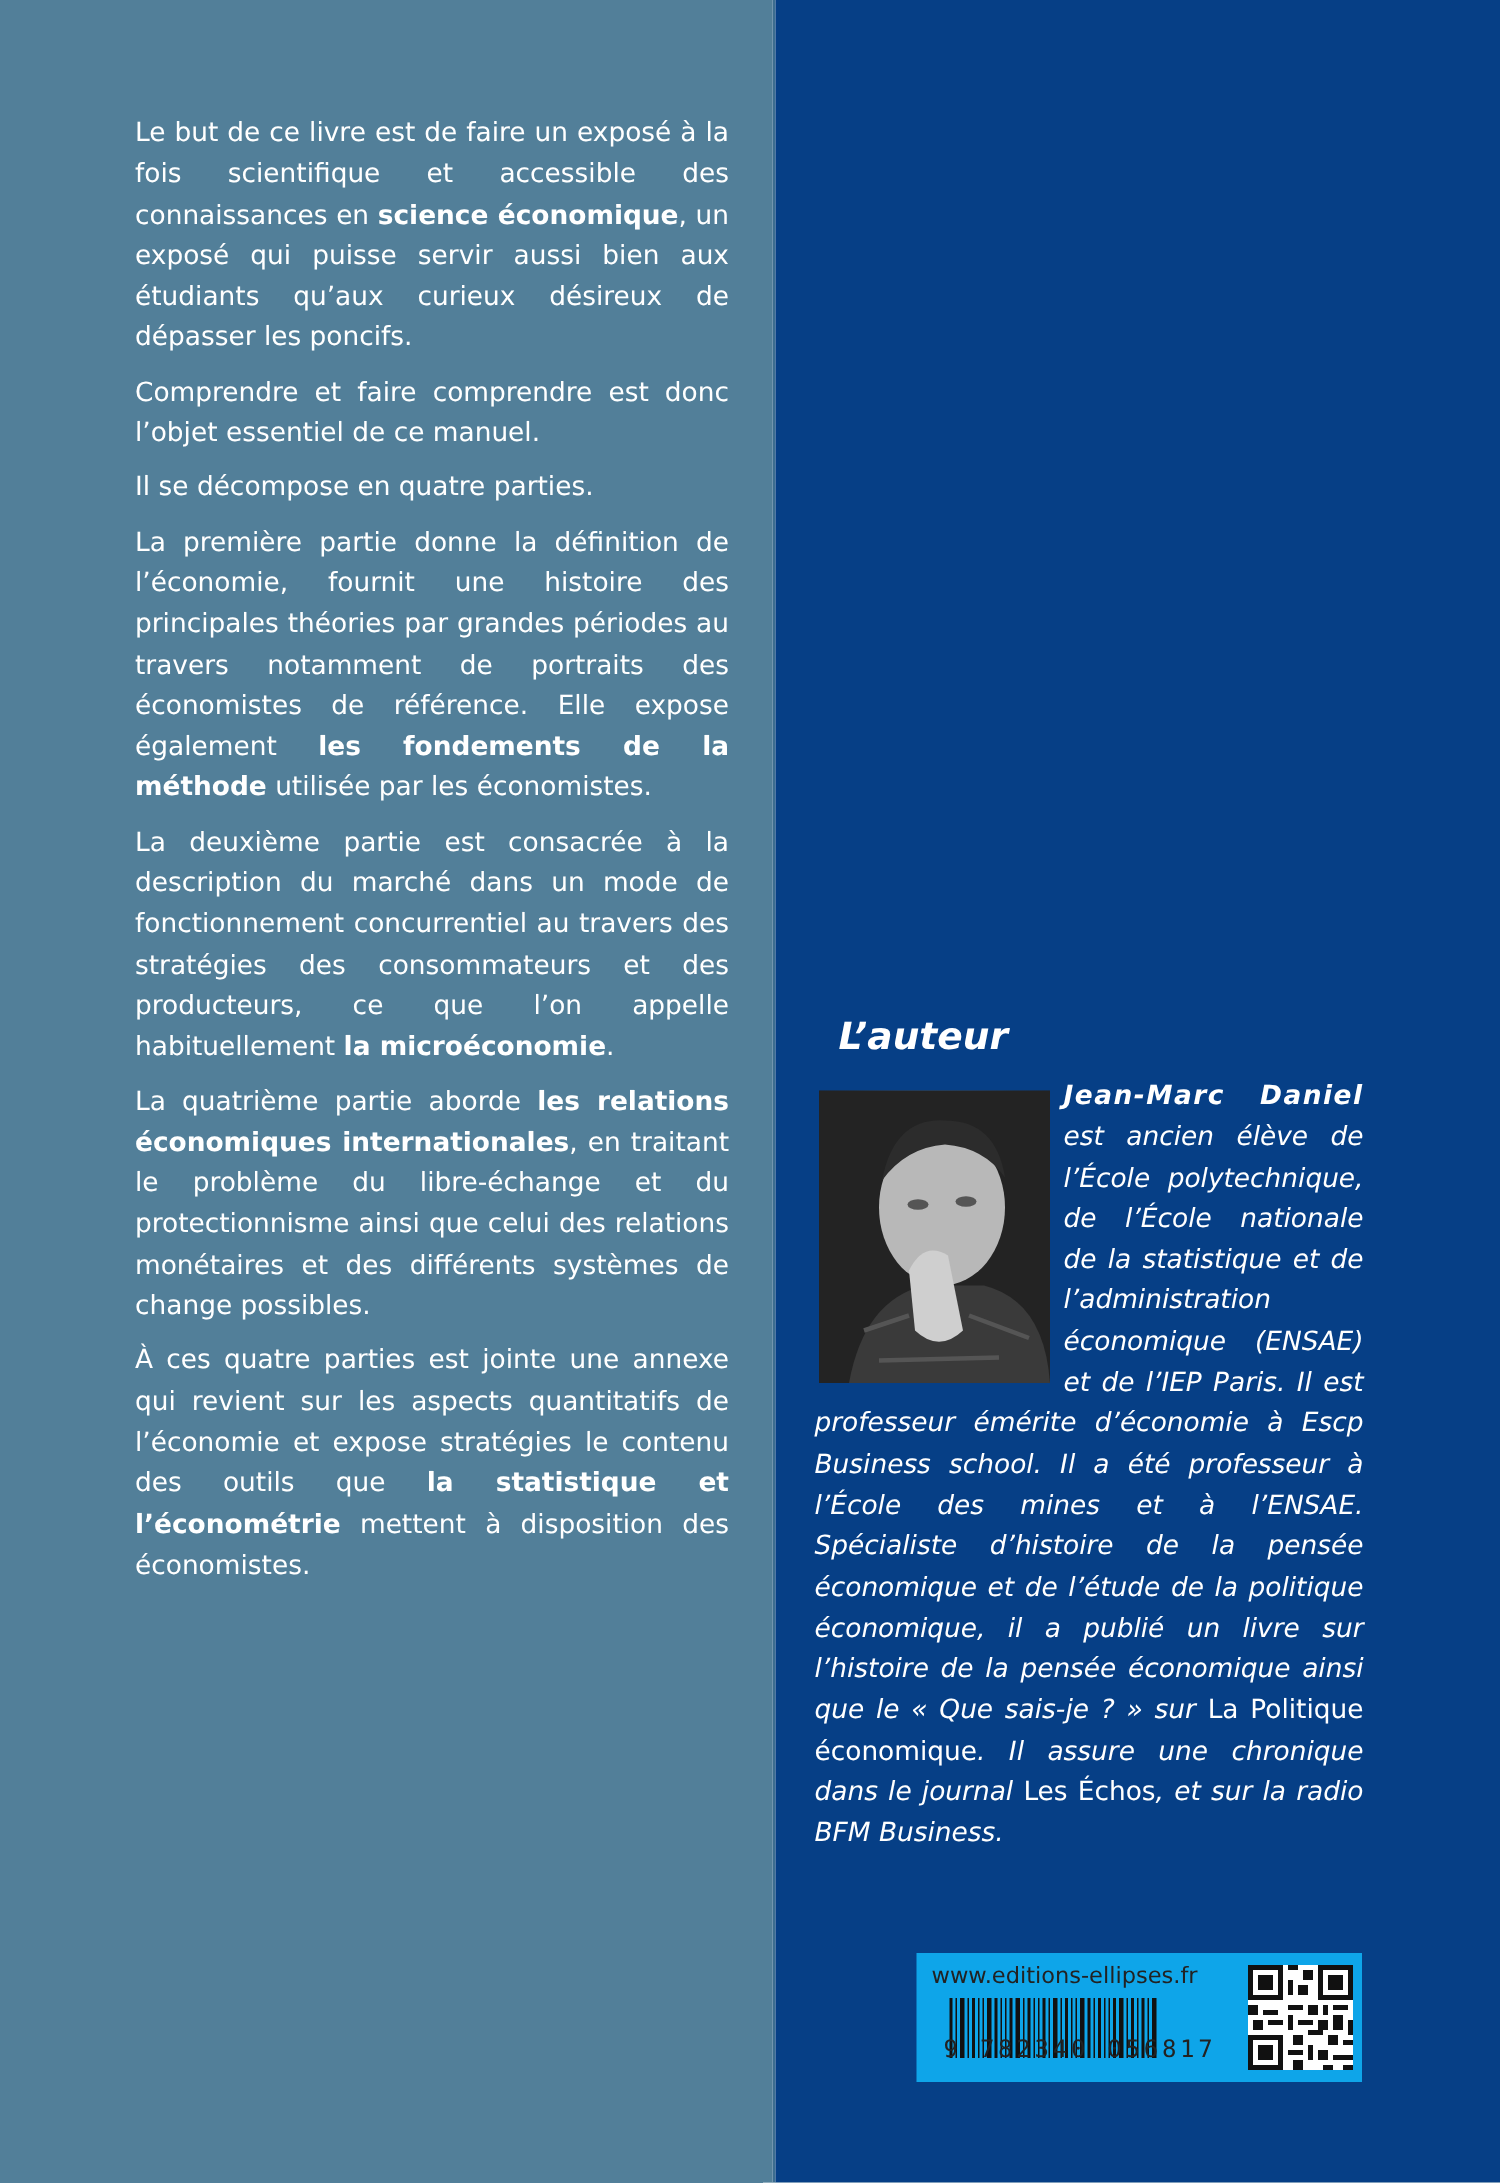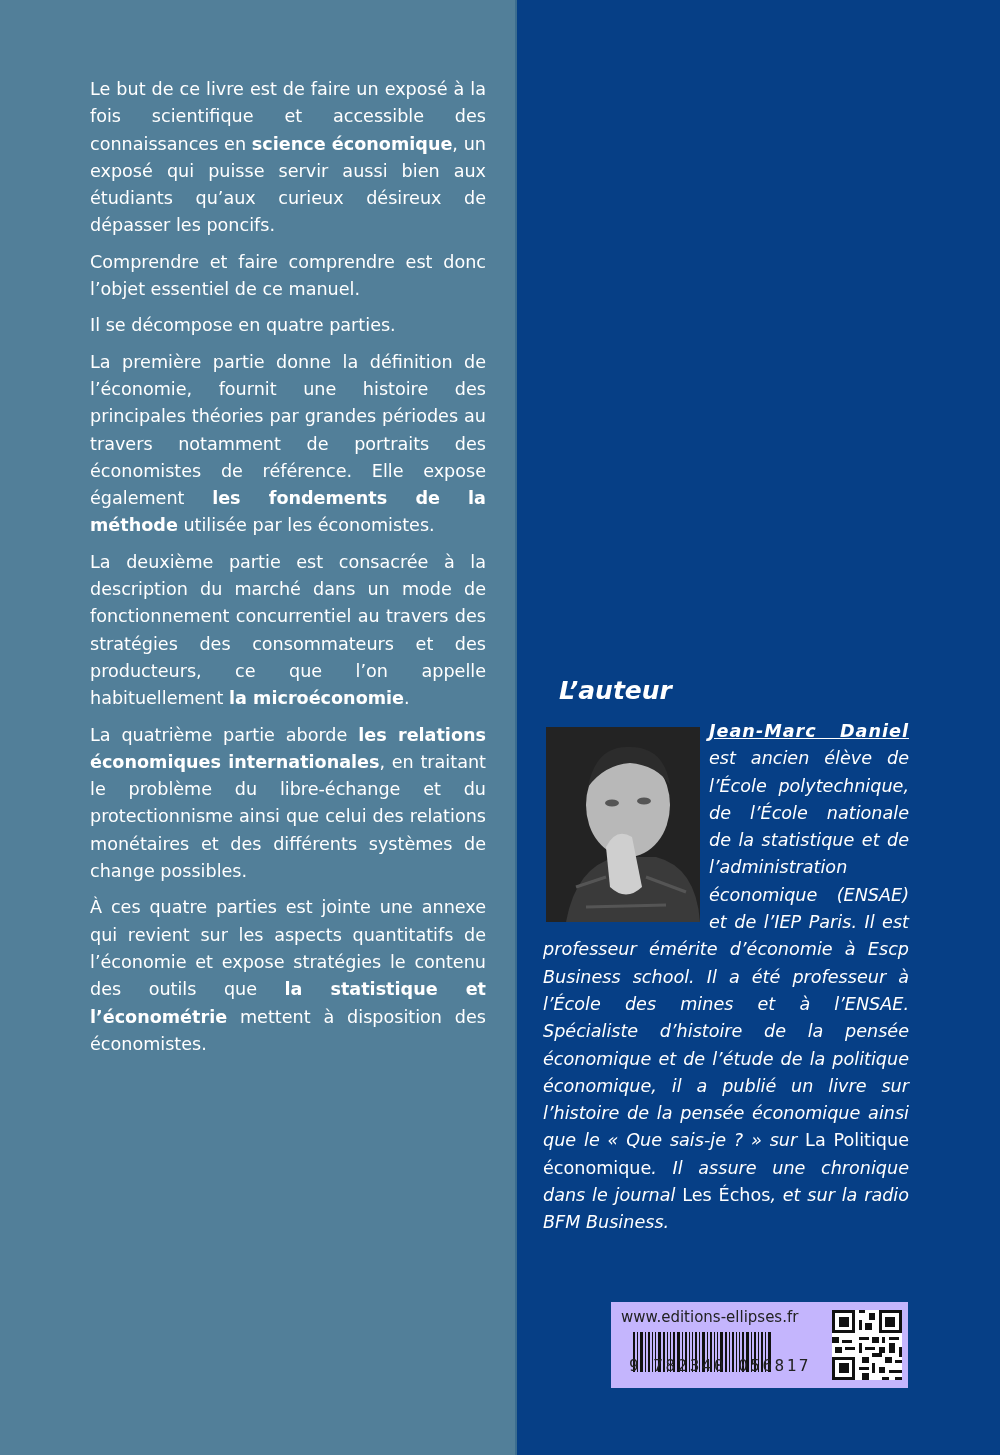--- a/index.html
+++ b/index.html
@@ -7,23 +7,23 @@
   .left { position:absolute; left:0; top:0; width:515px; height:1455px; background:#527f99; }
   .divider { position:absolute; left:515px; top:0; width:2px; height:1455px; background:#3c6d8f; }
   .right { position:absolute; left:517px; top:0; width:483px; height:1455px; background:#063f86; }
   .blurb { position:absolute; left:90px; top:76px; width:396px; color:#fff; font-size:17.6px; line-height:27.3px; text-align:justify; }
   .blurb p { margin:0 0 9px 0; }
   .blurb b { font-weight:bold; }
   .author-title { position:absolute; left:543px; top:676px; color:#fff; font-style:italic; font-weight:bold; font-size:25px;margin-left:16px; }
   .photo { position:absolute; left:546px; top:727px; width:154px; height:195px; background:radial-gradient(ellipse at 50% 40%, #8a8a8a 0%, #4a4a4a 35%, #2a2a2a 70%, #1e1e1e 100%); overflow:hidden; }
   .bio { position:absolute; left:543px; top:718px; width:366px; color:#fff; font-style:italic; font-size:17.6px; line-height:27.3px; text-align:justify; }
   .bio .float { float:left; width:166px; height:205px; }
-  .bio .name { font-weight:bold; letter-spacing:1px;text-decoration:underline; }
+  .bio .name { font-weight:bold; letter-spacing:1px; }
   .bio .up { font-style:normal; }
-  .barbox { position:absolute; left:611px; top:1302px; width:297px; height:86px; background:#c4b5fd; }
+  .barbox { position:absolute; left:611px; top:1302px; width:297px; height:86px; background:#0ea5e9; }
   .url { position:absolute; left:10px; top:6px; font-size:15px; color:#222; }
   .bars { position:absolute; left:22px; top:30px; width:180px; height:40px; display:flex; align-items:stretch; }
   .bars span { display:block; background:#111; margin-right:2px; }
   .isbn { position:absolute; left:18px; top:54px; font-size:16px; color:#222; letter-spacing:2.5px; font-family:"DejaVu Sans Mono", monospace; background:transparent; }
   .qr { position:absolute; left:221px; top:6px; width:70px; height:74px; }
 </style>
 </head>
 <body>
 
 <div class="left"></div>

